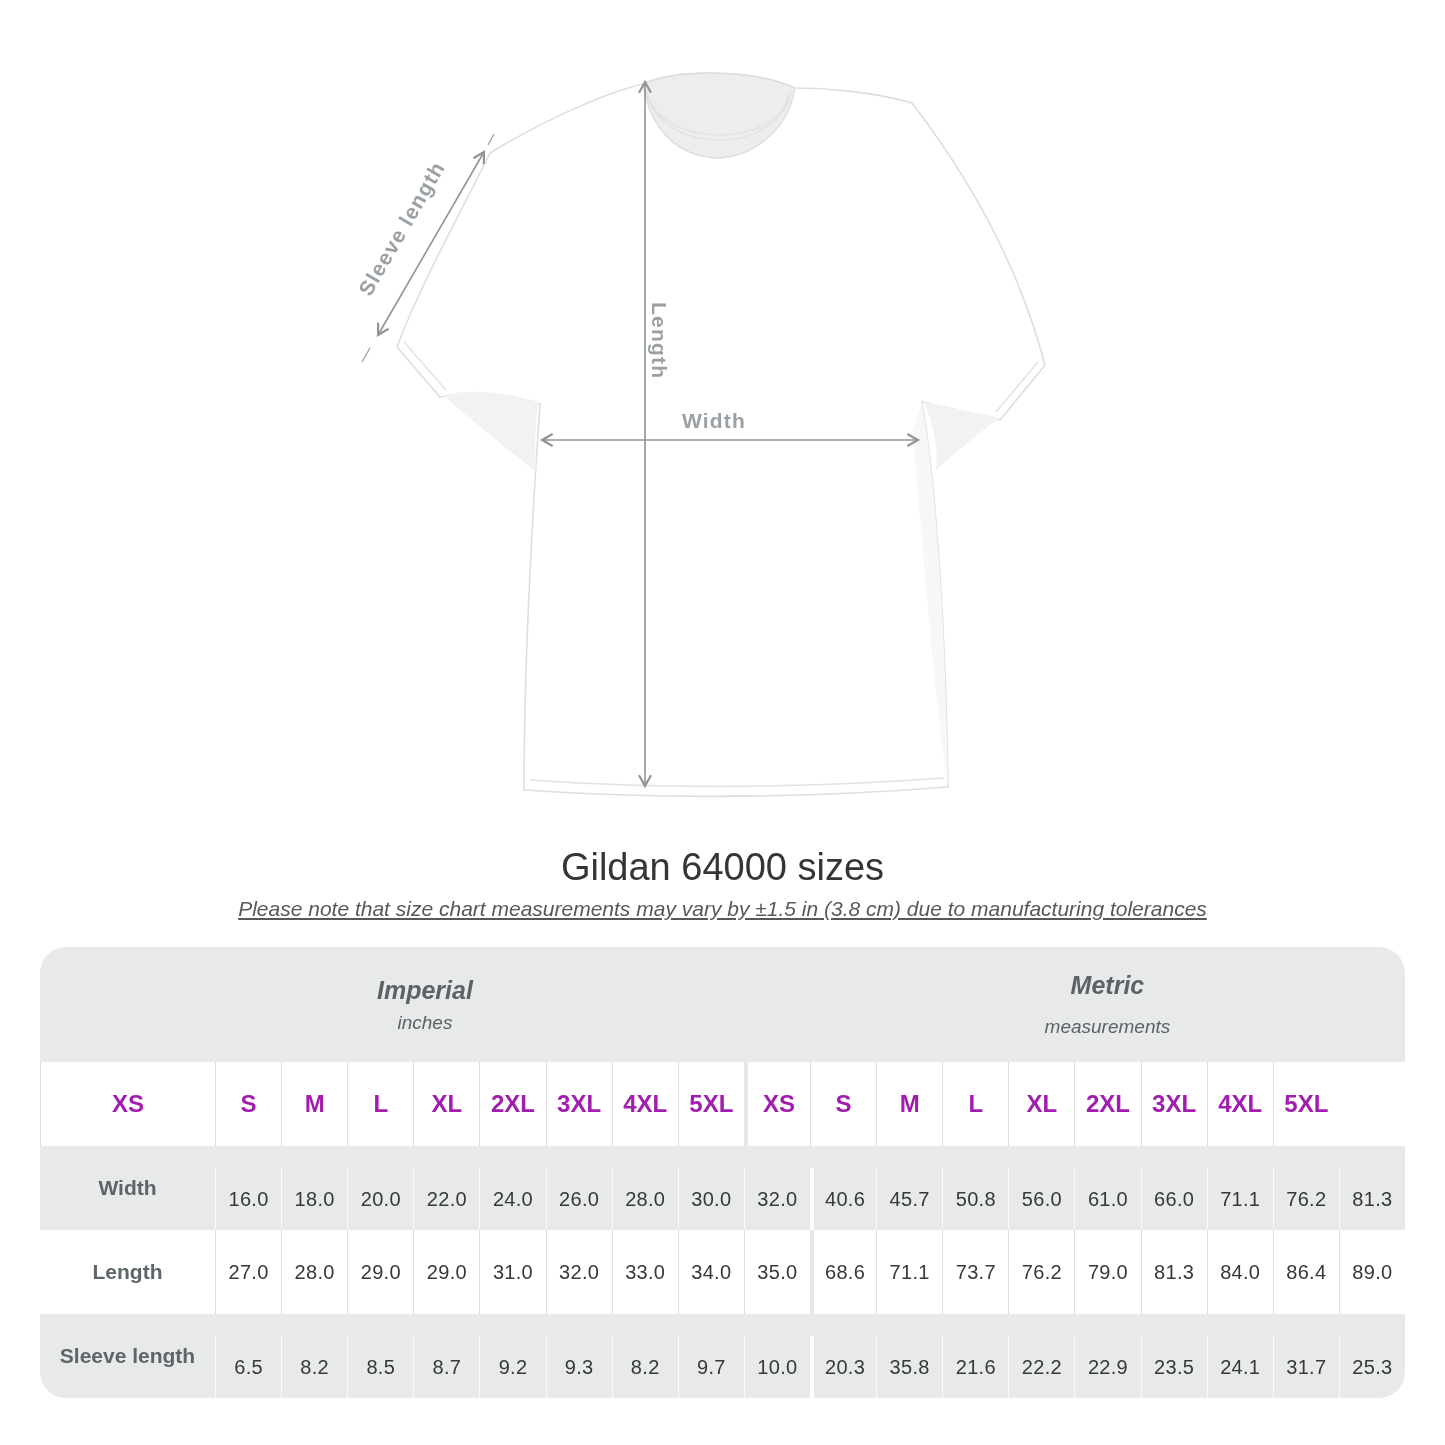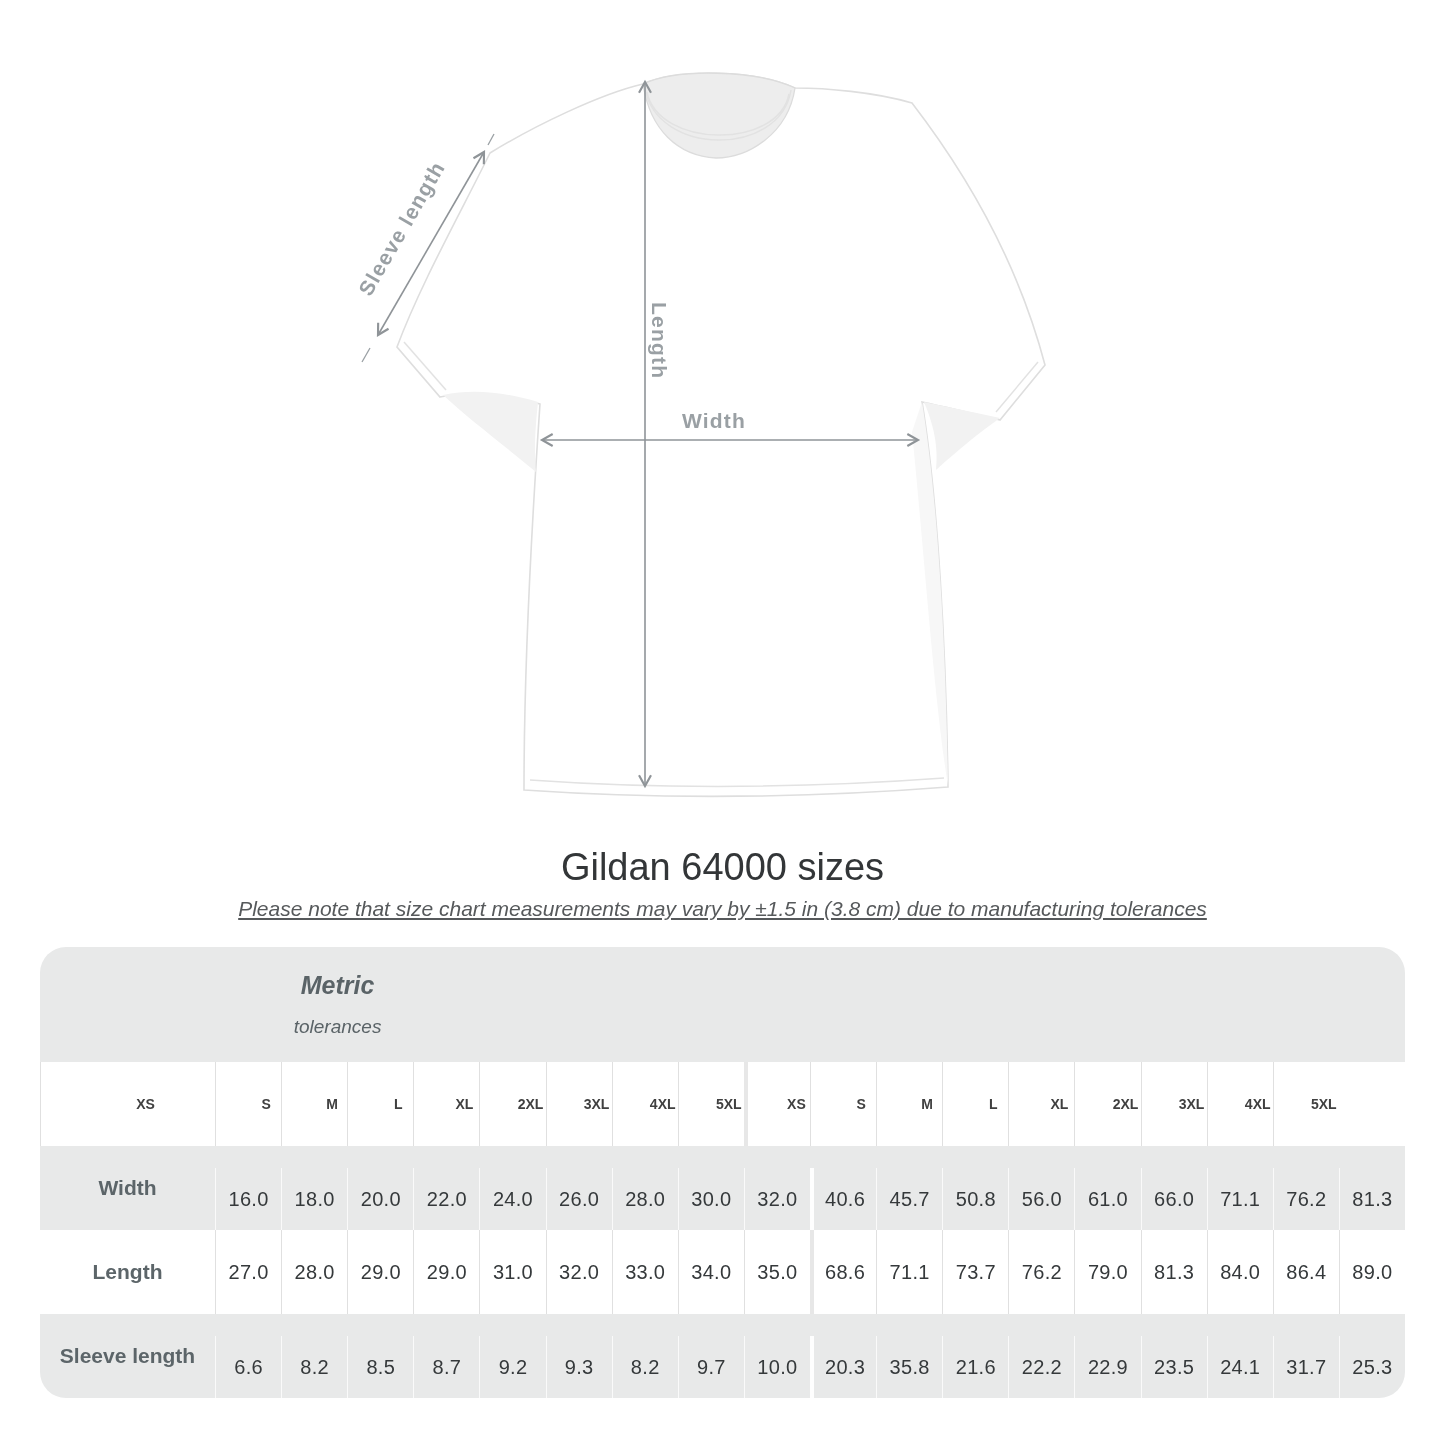--- a/index.html
+++ b/index.html
@@ -45,21 +45,21 @@
   }
   .t-head-half.imp { width:56.4%; }
   .t-head-half.met { width:43.6%;gap:16px; }
   .t-head-title { font-size:25px; font-weight:bold; font-style:italic; }
   .t-head-unit  { font-size:19px; font-style:italic; }
 
   .trow { flex:1; display:grid; grid-template-columns:175px repeat(18,1fr); }
   .trow > div { display:flex; align-items:center; justify-content:center; }
   .r-gray { background:#e8e9e9; }
   .lbl { font-weight:bold; color:#5c6569; font-size:21px; }
-  .sz  { font-weight:bold; color:#404040; font-size:14px;padding-left:35px; }
+  .sz  { font-weight:bold; color:#a21caf; font-size:24px; }
   .val { color:#35393b; font-size:20px; letter-spacing:0.3px; }
   .r-white .cell-b { border-left:1px solid #e0e0e0; }
   .r-gray  .cell-b { border-left:1px solid rgba(255,255,255,0.78);margin-top:22px; }
   .r-white .m-first { border-left:4px solid #e7e7e7; }
   .r-gray  .m-first { border-left:4px solid rgba(255,255,255,0.95); }
 </style>
 </head>
 <body>
 
 <svg class="shirt-svg" width="1445" height="830" viewBox="0 0 1445 830">
@@ -112,23 +112,27 @@
     <text class="mlabel" x="714" y="428" text-anchor="middle">Width</text>
   </g>
 </svg>
 
 <div class="page-title">Gildan 64000 sizes</div>
 <div class="page-note">Please note that size chart measurements may vary by ±1.5 in (3.8 cm) due to manufacturing tolerances</div>
 
 <div class="size-table">
 
   <div class="t-head">
+    <div class="t-head-half imp">
+      <div class="t-head-title">Imperial</div>
+      <div class="t-head-unit">inches</div>
+    </div>
     <div class="t-head-half met">
       <div class="t-head-title">Metric</div>
-      <div class="t-head-unit">tolerances</div>
+      <div class="t-head-unit">measurements</div>
     </div>
   </div>
 
   <div class="trow r-white">
     <div class="sz cell-b">XS</div>
     <div class="sz cell-b">S</div>
     <div class="sz cell-b">M</div>
     <div class="sz cell-b">L</div>
     <div class="sz cell-b">XL</div>
     <div class="sz cell-b">2XL</div>
@@ -185,21 +189,21 @@
     <div class="val cell-b">76.2</div>
     <div class="val cell-b">79.0</div>
     <div class="val cell-b">81.3</div>
     <div class="val cell-b">84.0</div>
     <div class="val cell-b">86.4</div>
     <div class="val cell-b">89.0</div>
   </div>
 
   <div class="trow r-gray">
     <div class="lbl">Sleeve length</div>
-    <div class="val cell-b">6.6</div>
+    <div class="val cell-b">6.5</div>
     <div class="val cell-b">8.2</div>
     <div class="val cell-b">8.5</div>
     <div class="val cell-b">8.7</div>
     <div class="val cell-b">9.2</div>
     <div class="val cell-b">9.3</div>
     <div class="val cell-b">8.2</div>
     <div class="val cell-b">9.7</div>
     <div class="val cell-b">10.0</div>
     <div class="val cell-b m-first">20.3</div>
     <div class="val cell-b">35.8</div>

